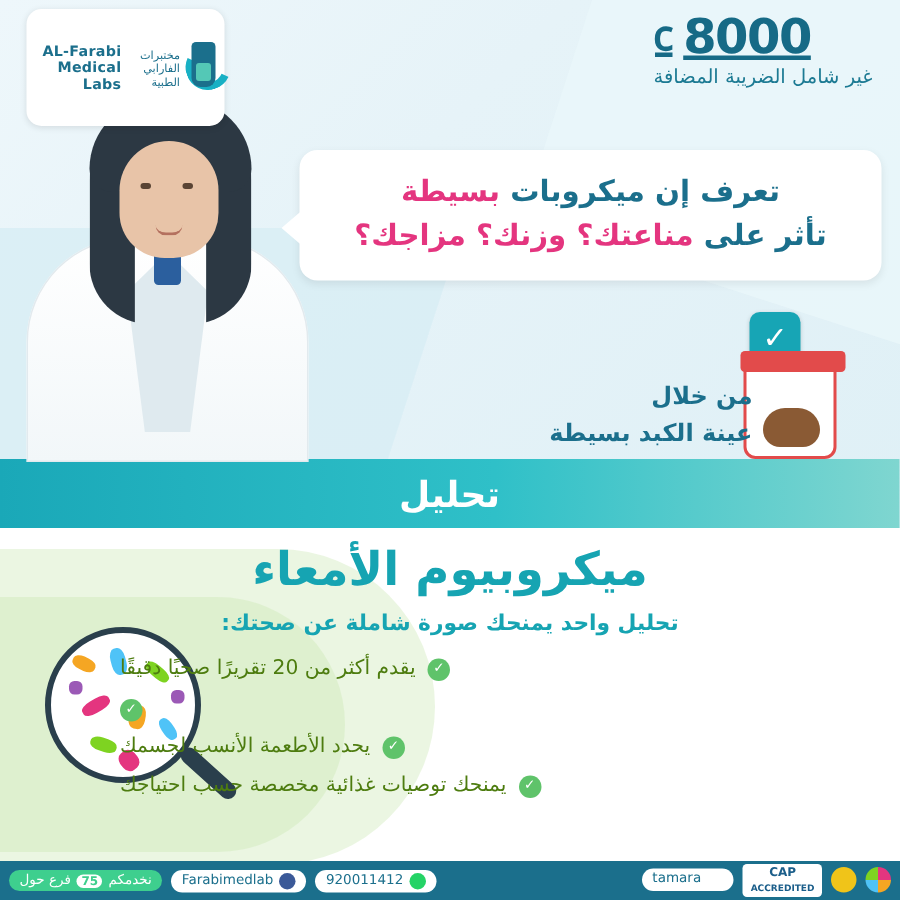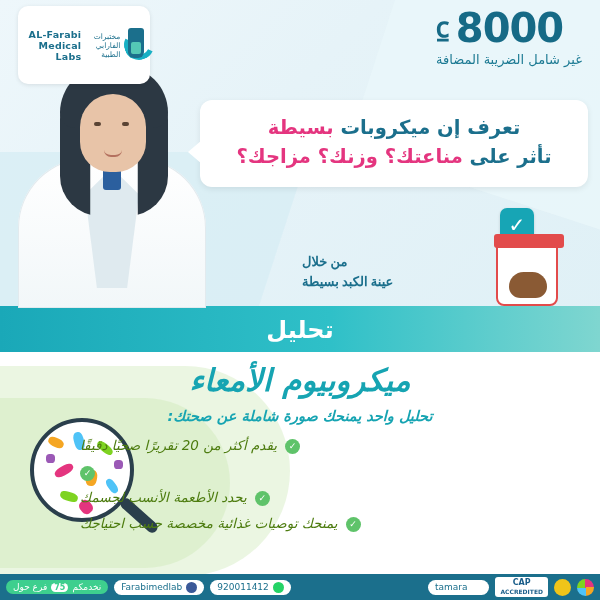--- a/index.html
+++ b/index.html
@@ -59,25 +59,26 @@
     text-align: right;
     z-index: 8;
   }
   .price-row {
     display: flex;
     align-items: center;
     justify-content: flex-end;
     gap: 6px;
   }
   .price-num {
-    font-size: 40px;
+    font-size: 32px;
     font-weight: bold;
     color: #166a86;
     line-height: 1;
     letter-spacing: -1px;
+    text-decoration: underline;
   }
   .riyal {
     font-size: 28px;
     color: #166a86;
     font-weight: bold;
     line-height: 1;
   }
   .price-sub {
     font-size: 13px;
     color: #1c7a93;
@@ -265,37 +266,35 @@
     position: absolute;
     left: 11px; bottom: 6px;
     width: 38px; height: 26px;
     background: #8a5a34;
     border-radius: 18px 18px 14px 14px;
   }
   .sample-text {
     position: absolute;
     right: 98px; top: 252px;
     width: 200px;
-    text-align: left;
+    text-align: right;
     color: #1b6f8c;
-    font-size: 13px;
+    font-size: 16px;
     font-weight: bold;
     line-height: 1.55;
     z-index: 7;
-    font-family: Liberation Serif, serif;
   }
 
   
   .bottom {
     position: absolute;
     left: 0; top: 352px;
     width: 600px; height: 222px;
     background: #ffffff;
     overflow: hidden;
-    font-style: italic;
   }
   .bot-shape {
     position: absolute;
     left: -40px; top: 14px;
     width: 330px; height: 210px;
     background: #e8f5dd;
     border-radius: 0 160px 160px 0;
     opacity: .85;
   }
   .bot-shape2 {

